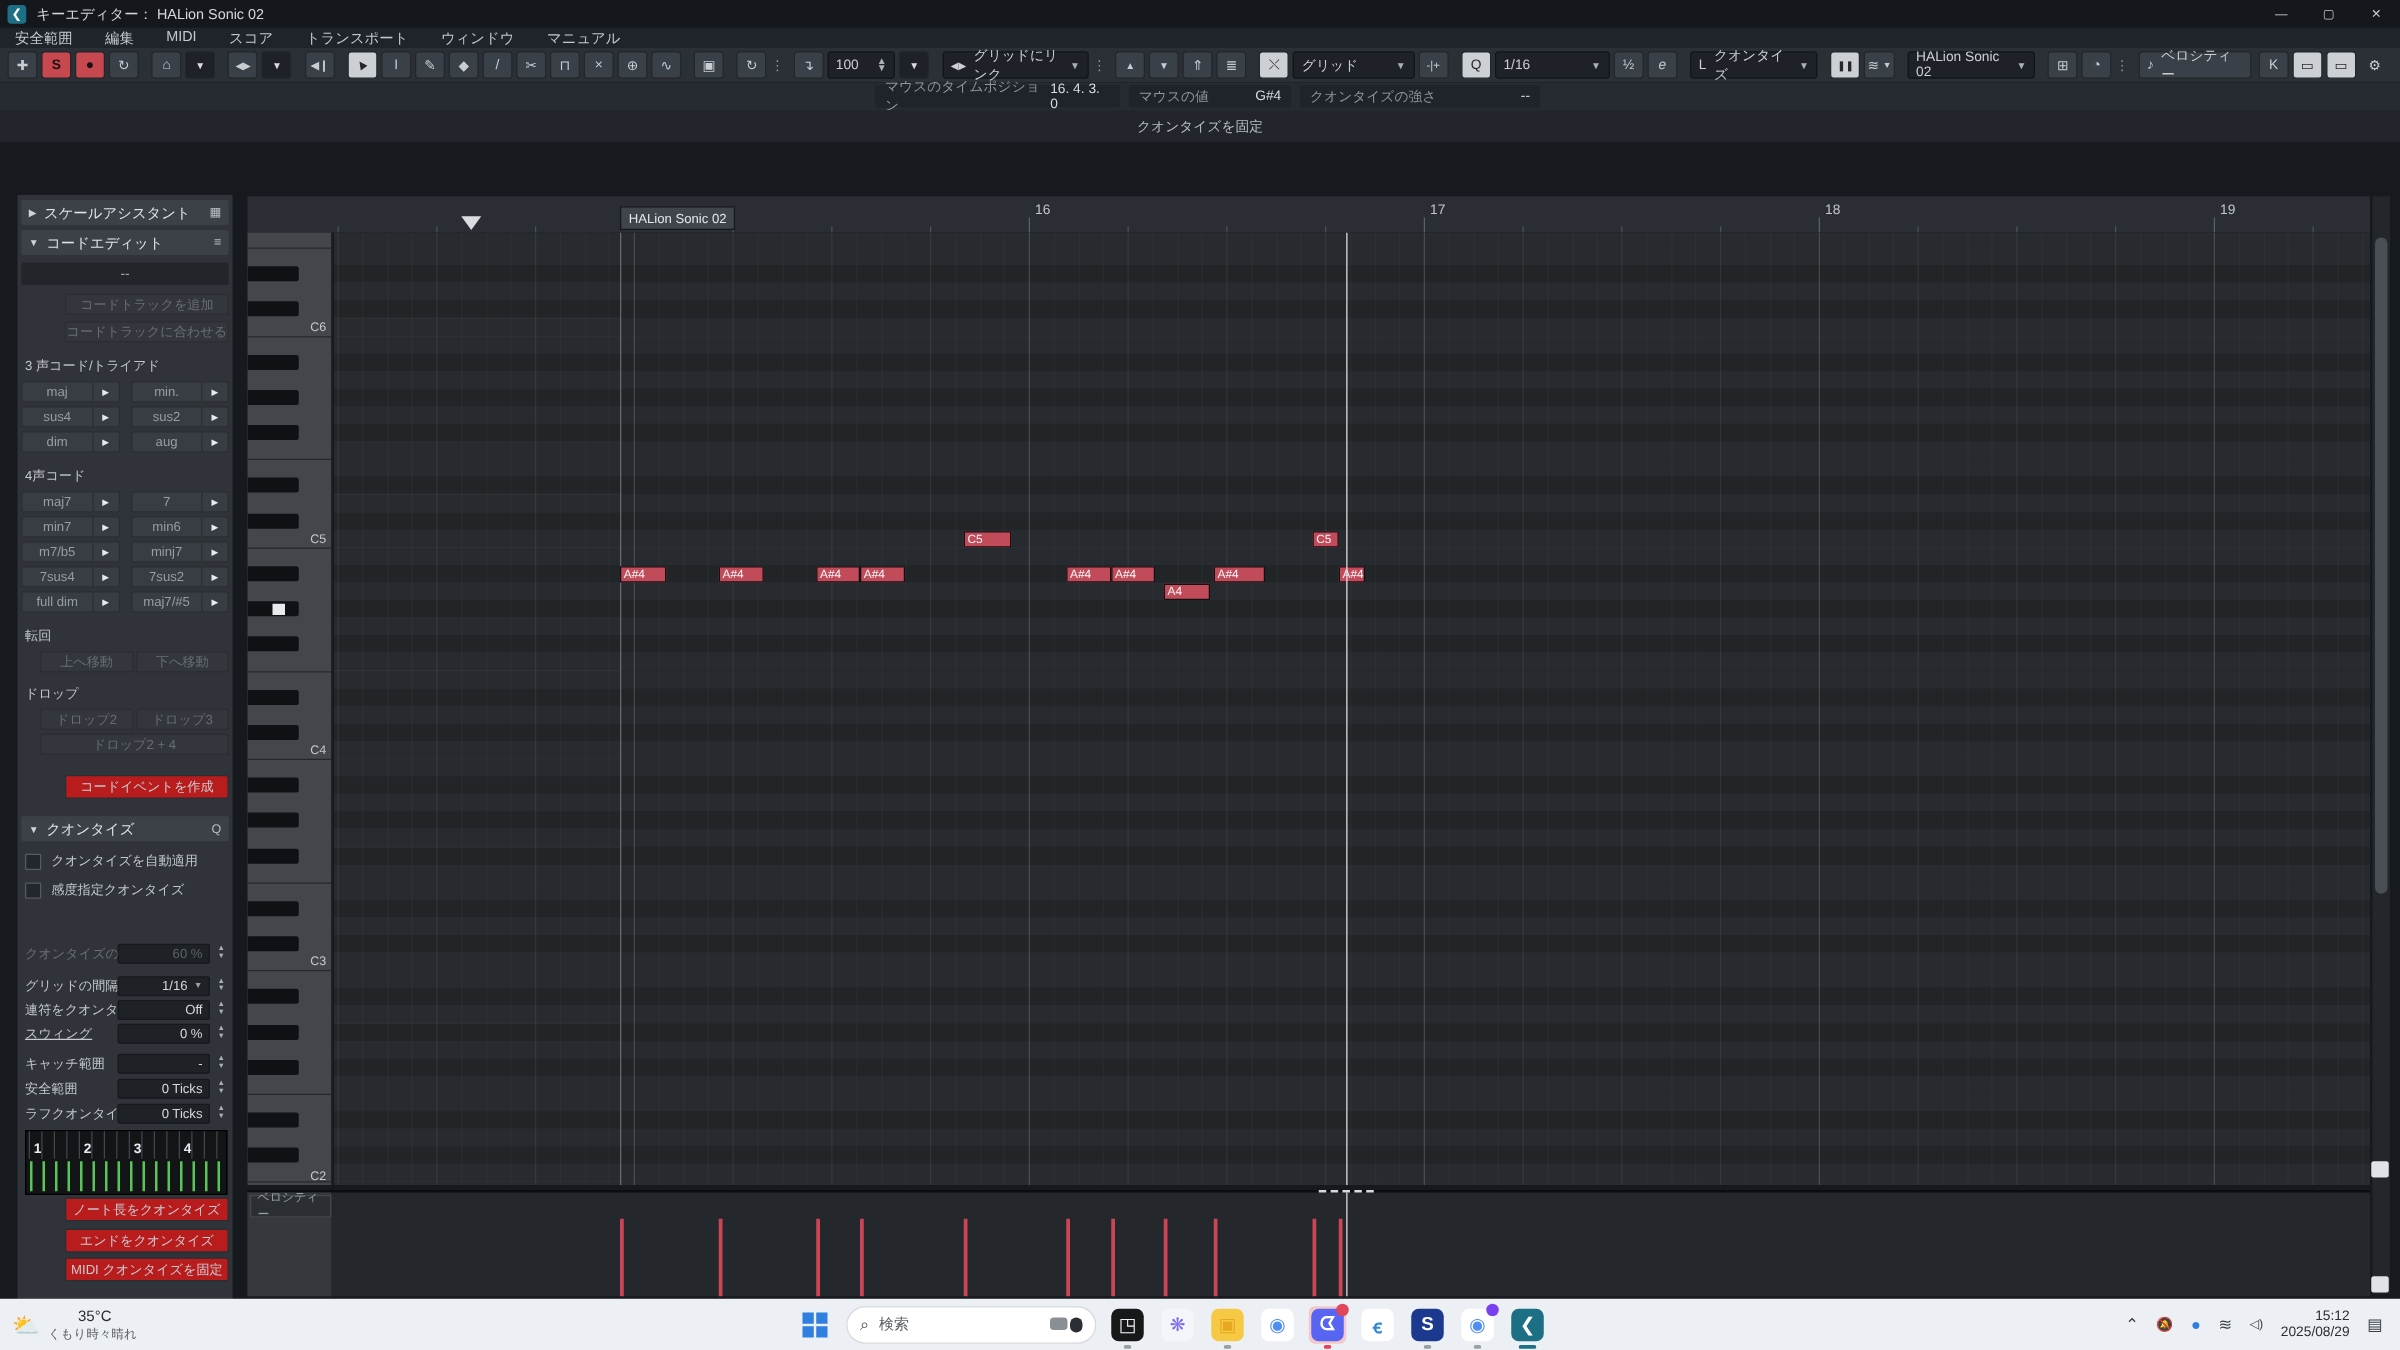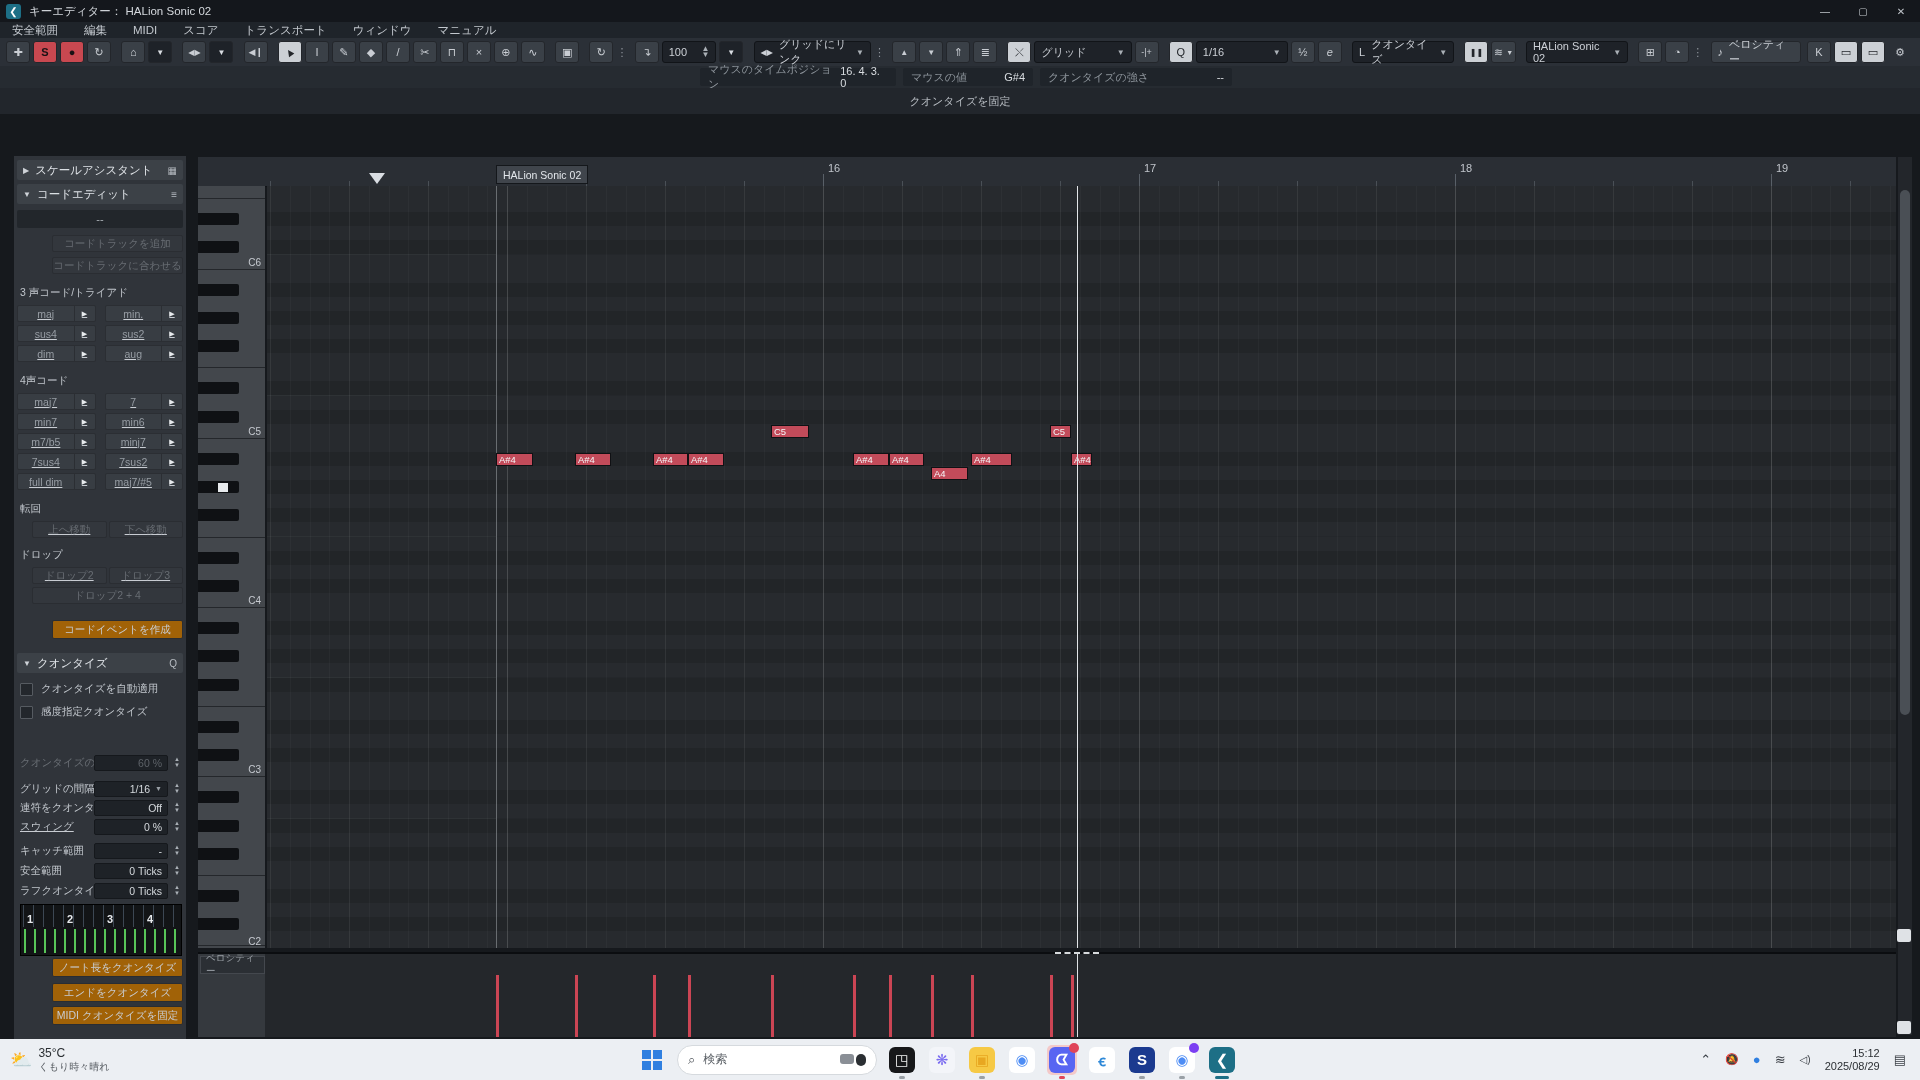--- a/index.html
+++ b/index.html
@@ -42,25 +42,25 @@
   
   #editor{left:0;top:114px;width:1920px;height:925px;background:#16191d;}
   
   #inspector{position:absolute;left:14px;top:42px;width:172px;height:883px;background:#30343a;overflow:hidden;}
   .sechead{position:relative;margin:4px 3px 0 3px;height:20px;background:#3c4147;border-radius:2px;
            display:flex;align-items:center;font-size:11.5px;color:#e0e4e8;padding:0 6px;gap:6px;}
   .sechead .tri{font-size:8px;color:#cfd3d8;}
   .sechead .hicon{margin-left:auto;color:#b6bbc1;font-size:10px;}
   .chordbox{margin:6px 3px 0 3px;height:18px;background:#22262b;border-radius:2px;display:flex;align-items:center;justify-content:center;
             color:#aab0b6;font-size:11px;}
-  .ibtn{background:#a16207;border:1px solid #2a2d32;border-radius:2px;color:#c8ccd2;font-size:10.5px;
+  .ibtn{background:#b91c1c;border:1px solid #2a2d32;border-radius:2px;color:#c8ccd2;font-size:10.5px;
         display:flex;align-items:center;justify-content:center;height:17px;box-sizing:border-box;}
   .ibtn.dim{color:#686d73;background:#33373d;}
   .ilabel{font-size:10.5px;color:#c2c7cd;}
-  .cgrid-row{display:flex;gap:9px;margin:0 3px 3px 3px;text-decoration:underline;}
+  .cgrid-row{display:flex;gap:9px;margin:0 3px 3px 3px;}
   .cbtn{flex:1;height:15px;background:#383d43;border:1px solid #2b2e33;border-radius:2px;display:flex;align-items:stretch;overflow:hidden;}
   .cbtn .cl{flex:1;display:flex;align-items:center;justify-content:center;font-size:10.5px;color:#979da4;}
   .cbtn .fly{width:20px;border-left:1px solid #2b2e33;display:flex;align-items:center;justify-content:center;color:#e8ebee;font-size:8px;}
   .qrow{position:absolute;left:6px;right:4px;height:17px;display:flex;align-items:center;}
   .qrow .qlbl{font-size:10.5px;color:#c2c7cd;}
   .qrow .qlbl.dim{color:#6a6f75;}
   .qval{position:absolute;right:14px;width:74px;height:16px;background:#1e2227;border:1px solid #15181c;border-radius:2px;
         display:flex;align-items:center;justify-content:flex-end;padding:0 5px;font-size:10.5px;color:#d5d9dd;box-sizing:border-box;}
   .qval.dim{color:#5d6268;}
   .qspin{position:absolute;right:2px;top:2px;}
@@ -104,21 +104,21 @@
   .cornerbtn{position:absolute;left:1897px;width:14px;height:13px;background:#dfe2e6;border-radius:2px;}
   
   #beatwidget{position:absolute;left:6px;width:160px;height:50px;background:#121416;border:1px solid #000;}
   .beatnum{position:absolute;top:8px;font-size:11px;color:#e8ebee;font-weight:bold;}
   .greenline{position:absolute;top:24px;bottom:2px;width:2px;background:#58c558;}
   .beattick{position:absolute;top:0;height:22px;width:1px;background:#3c4753;}
   
   #taskbar{left:0;top:1039px;width:1920px;height:41px;background:#eceff3;display:flex;align-items:center;}
   #weather{display:flex;align-items:center;gap:6px;padding-left:10px;width:220px;}
   #weather .wicon{font-size:18px;color:#e8a13c;}
-  #wtemp{font-size:12px;color:#2b2f33;}
+  #wtemp{font-size:12px;color:#2b2f33;margin-left:24px;}
   #wdesc{font-size:10px;color:#5b6066;}
   #taskcenter{position:absolute;left:637px;display:flex;align-items:center;gap:10px;height:41px;}
   .taskicon{width:30px;height:30px;border-radius:5px;display:flex;align-items:center;justify-content:center;position:relative;}
   .rundot{position:absolute;bottom:-4px;left:12px;width:6px;height:3px;border-radius:2px;background:#9aa0a6;}
   #search-pill{width:200px;height:30px;background:#fff;border:1px solid #d6dade;border-radius:16px;
                display:flex;align-items:center;padding:0 10px;box-sizing:border-box;gap:8px;}
   #search-pill .mag{color:#4a4f55;font-size:13px;}
   #search-pill .ph{color:#5b6066;font-size:12px;}
   #search-art{margin-left:auto;display:flex;gap:2px;}
   #tray{margin-left:auto;display:flex;align-items:center;gap:14px;padding-right:14px;}

